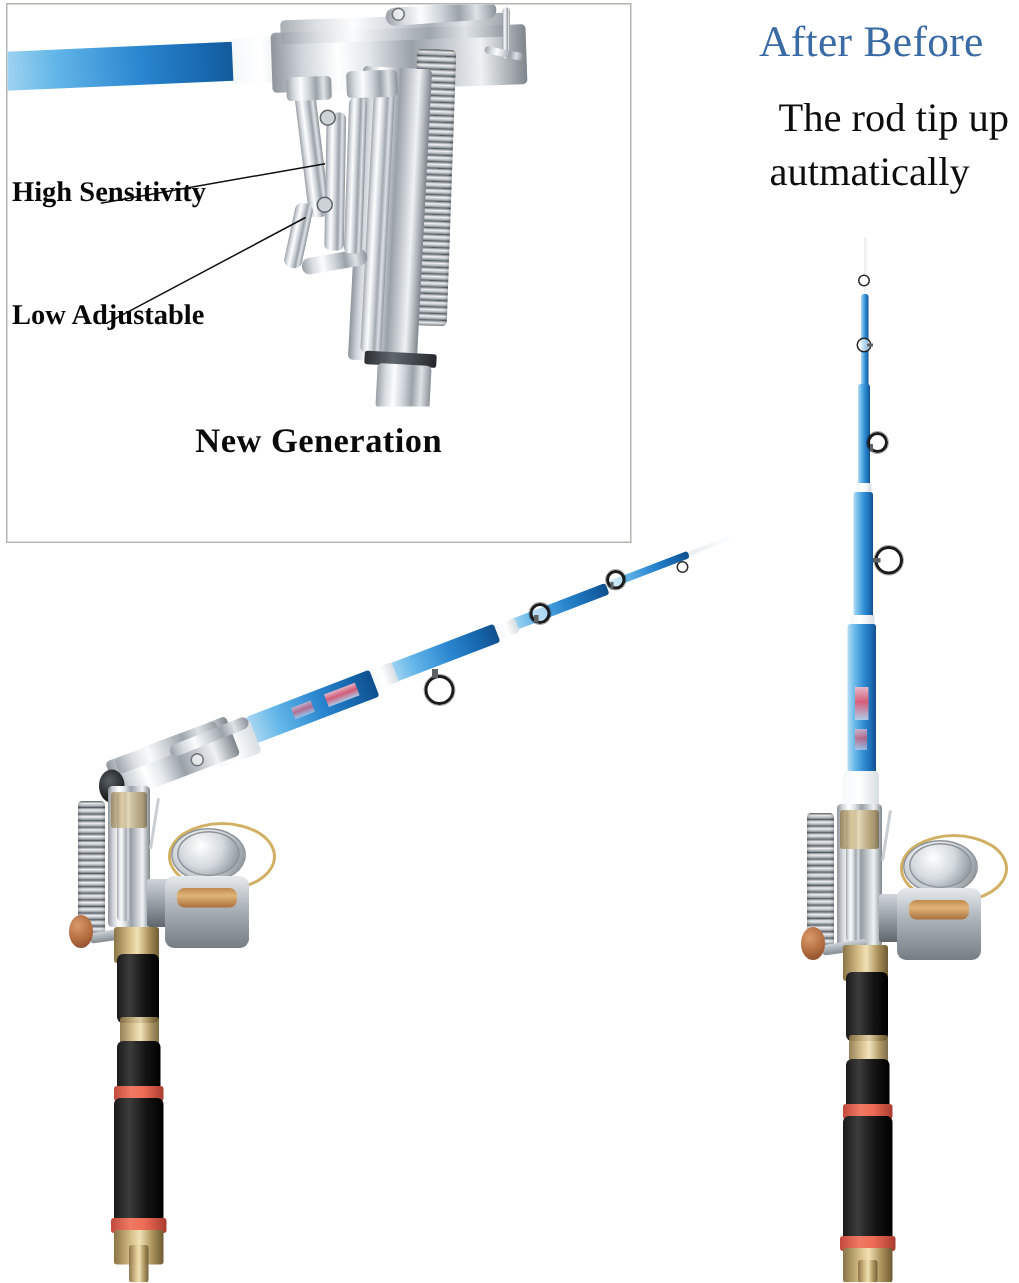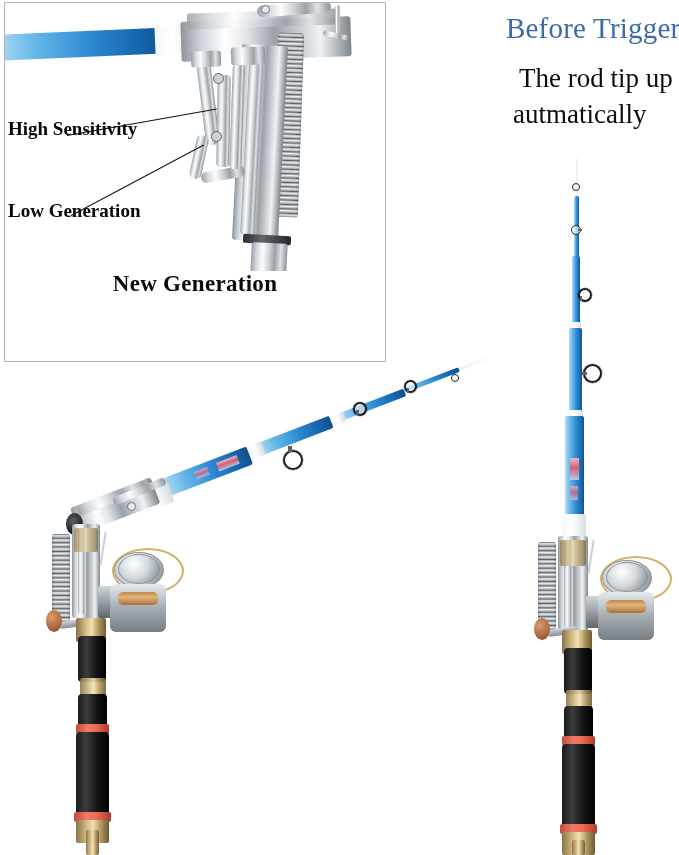--- a/index.html
+++ b/index.html
@@ -37,21 +37,21 @@
   #after-trigger-title { left: 506px; top: 12px; font-size: 29px; }
   #after-sub-1 { left: 519px; top: 63px; font-size: 27px; }
   #after-sub-2 { left: 513px; top: 99px; font-size: 27px; }
   #before-trigger-title { left: 6px; top: 385px; font-size: 29px; }
 
   
   #inset-panel {
     position: absolute;
     left: 4px;
     top: 2px;
-    width: 382px;
+    width: 417px;
     height: 360px;
     border: 1px solid #b4b4b0;
     background: #ffffff;
     box-sizing: border-box;
     overflow: hidden;
   }
   #inset-photo {
     position: absolute;
     left: 0; top: 0;
     width: 379px;
@@ -61,21 +61,21 @@
   .inset-caption {
     position: absolute;
     width: 100%;
     text-align: center;
     color: #0a0a0a;
     font-family: "Liberation Serif", "DejaVu Serif", serif;
     font-weight: 700;
     font-size: 23px;
     letter-spacing: .3px;
   }
-  #caption-line-1 { top: 268px; }
+  #caption-line-1 { top: 278px; }
   #caption-line-2 { top: 312px; }
 
   .sens-label {
     position: absolute;
     color: #080808;
     font-family: "Liberation Serif", "DejaVu Serif", serif;
     font-weight: 700;
     font-size: 19px;
     white-space: nowrap;
   }
@@ -251,27 +251,27 @@
       <div class="guide-small" style="left:208px; top:70px; width:9px; height:9px; border-color:#5f666b; background:#cdd2d6;"></div>
       <div class="guide-small" style="left:206px; top:128px; width:9px; height:9px; border-color:#5f666b; background:#cdd2d6;"></div>
 
       <div class="chrome-tube soft" style="left:186px; top:48px; width:30px; height:16px; transform:rotate(-2deg);"></div>
       <div class="chrome-tube soft" style="left:226px; top:44px; width:34px; height:18px; transform:rotate(-2deg);"></div>
 
       <div class="leader" style="left:62px; top:132px; width:152px; transform:rotate(-10deg);"></div>
       <div class="leader" style="left:66px; top:212px; width:150px; transform:rotate(-28deg);"></div>
 
       <div class="sens-label" id="high-sens-label">High Sensitivity</div>
-      <div class="sens-label" id="low-sens-label">Low Generation</div>
+      <div class="sens-label" id="low-sens-label">Low Adjustable</div>
     </div>
 
     <div class="inset-caption" id="caption-line-1">New Generation</div>
   </div>
 
-  <div class="label-blue" id="after-trigger-title">Before Trigger</div>
+  <div class="label-blue" id="after-trigger-title">After Before</div>
   <div class="label-black" id="after-sub-1">The rod tip up</div>
   <div class="label-black" id="after-sub-2">autmatically</div>
 
   <div>
 
     <div class="tip-thread" style="left:576px; top:158px; width:3px; height:40px; border-radius:2px;"></div>
 
     <div class="blue-seg vert" style="left:574px; top:196px; width:5px; height:62px;"></div>
     <div class="blue-seg vert" style="left:572px; top:256px; width:8px; height:70px;"></div>
     <div class="white-ferrule" style="left:571px; top:322px; width:10px; height:9px;"></div>

